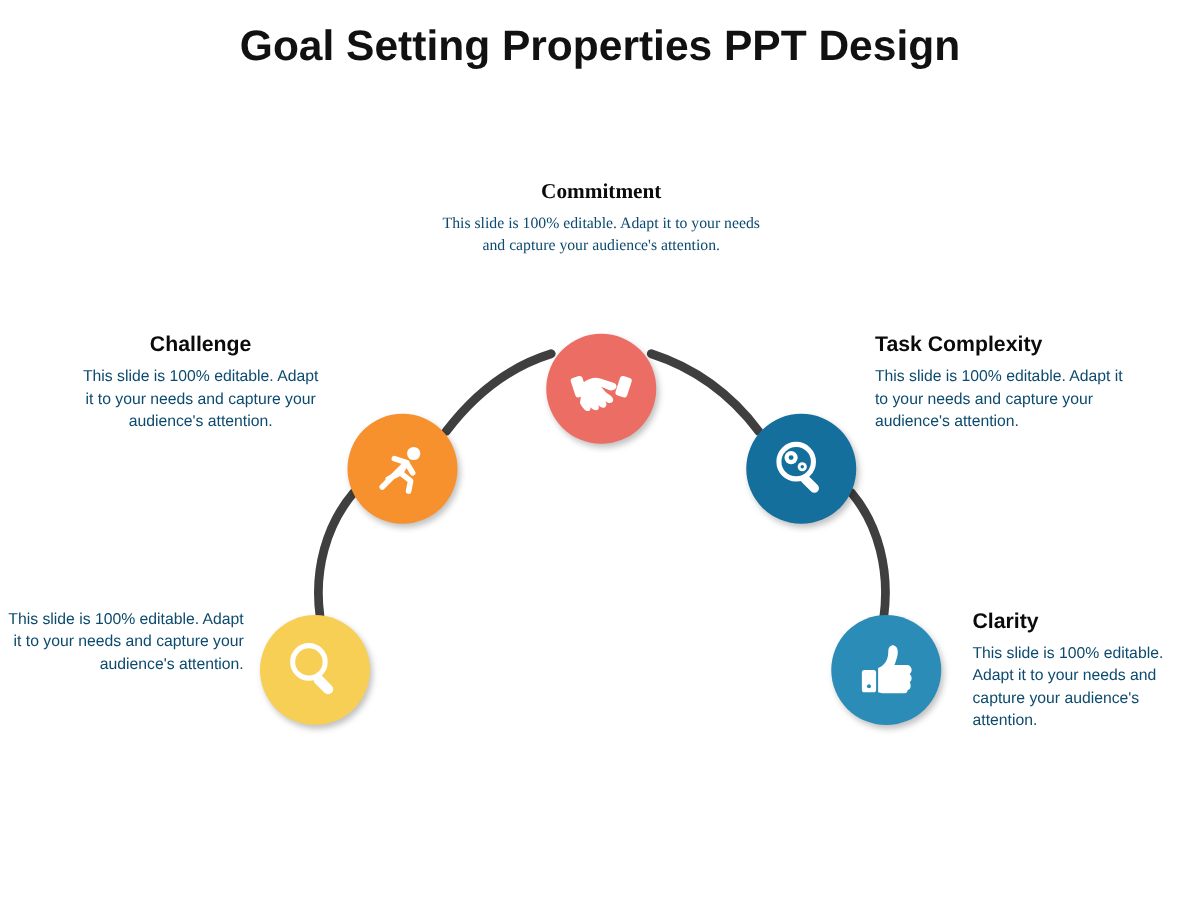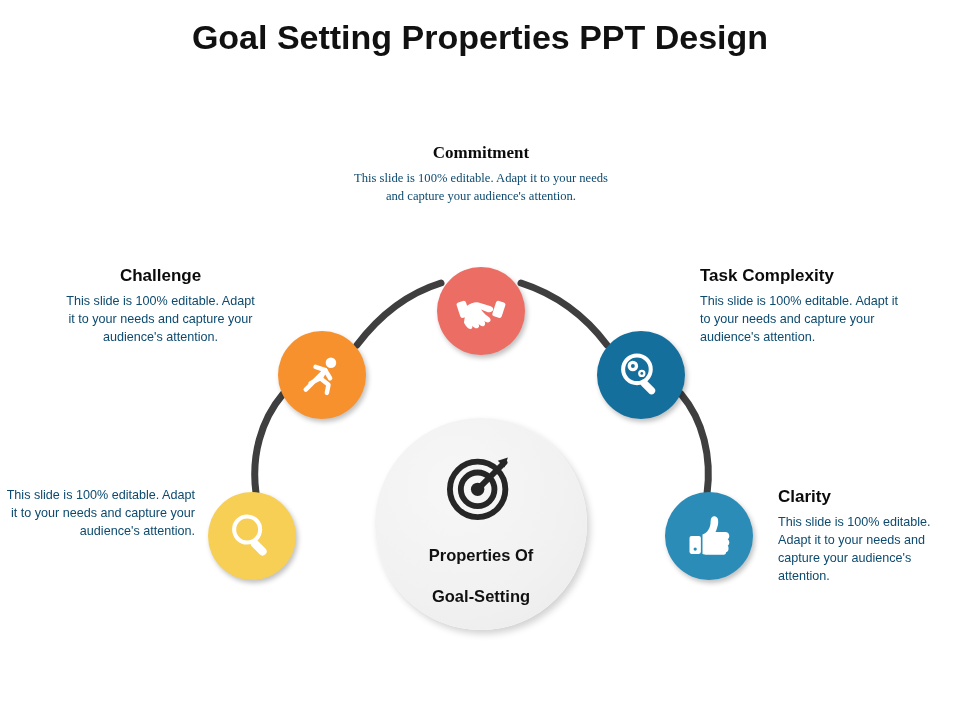--- a/index.html
+++ b/index.html
@@ -134,36 +134,20 @@
 
   <div id="page-title">Goal Setting Properties PPT Design</div>
 
   <svg id="arc-layer" viewBox="0 0 960 720">
     <path d="M 357,345 C 382,312 412,292 441,283" fill="none" stroke="#3f3f3f" stroke-width="7" stroke-linecap="round"></path>
     <path d="M 521,283 C 552,293 583,313 607,345" fill="none" stroke="#3f3f3f" stroke-width="7" stroke-linecap="round"></path>
     <path d="M 256,493 C 251,456 261,420 283,394" fill="none" stroke="#3f3f3f" stroke-width="7" stroke-linecap="round"></path>
     <path d="M 681,394 C 703,420 712,457 707,494" fill="none" stroke="#3f3f3f" stroke-width="7" stroke-linecap="round"></path>
   </svg>
 
-  <div id="center-circle">
-    <span id="center-icon">
-      <svg width="84" height="84" viewBox="0 0 100 100">
-        <g fill="none" stroke="#262626" stroke-width="7">
-          <circle cx="46" cy="54" r="33"></circle>
-          <circle cx="46" cy="54" r="20"></circle>
-        </g>
-        <circle cx="46" cy="54" r="8" fill="#262626"></circle>
-        <path d="M46 54 L78 22" stroke="#262626" stroke-width="7" stroke-linecap="round" fill="none"></path>
-        <path d="M70 20 L82 16 L78 28 Z" fill="#262626"></path>
-        <path d="M80 18 L84 30 L72 34 Z" fill="#262626" opacity="0"></path>
-      </svg>
-    </span>
-    <div class="center-line" id="center-line-1">Properties Of</div>
-    <div class="center-line" id="center-line-2">Goal-Setting</div>
-  </div>
 
   <div class="node" id="node-commitment">
     <span>
       <svg width="52" height="52" viewBox="0 0 64 64">
         <g fill="#ffffff">
           <rect x="4" y="20" width="12" height="20" rx="3" transform="rotate(-18 10 30)"></rect>
           <rect x="48" y="20" width="12" height="20" rx="3" transform="rotate(18 54 30)"></rect>
           <path d="M14 26 C20 22 26 20 31 22 L44 26 C47 27 48 30 46 32 C44 34 41 34 39 33 L32 30
                    C34 33 37 36 40 38 C43 40 45 43 43 45 C41 47 38 46 36 44
                    C37 46 38 48 36 50 C34 52 31 50 29 48

